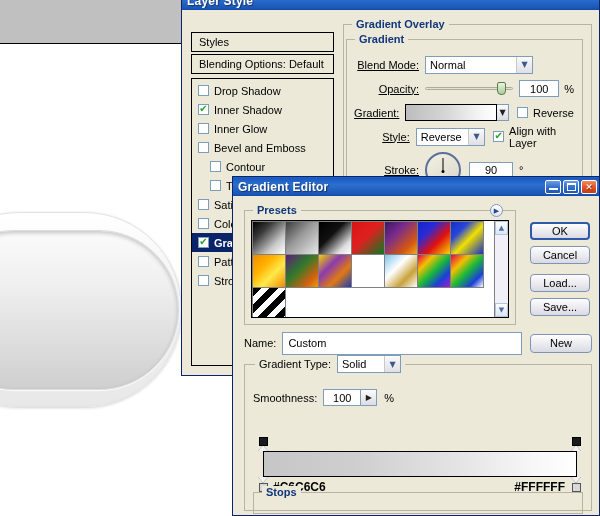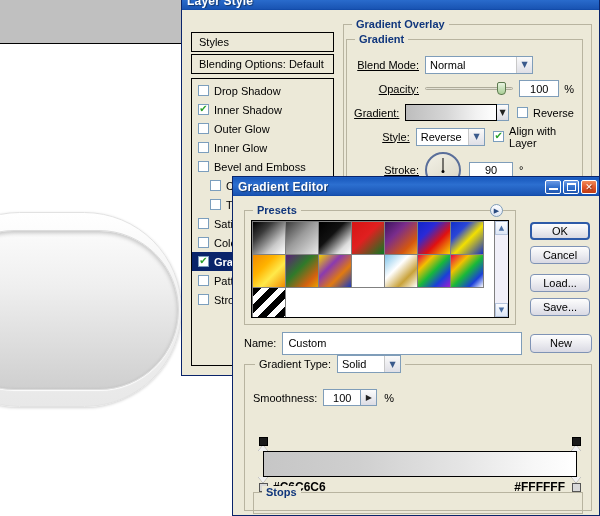--- a/index.html
+++ b/index.html
@@ -265,24 +265,20 @@
       <div class="lbox">Styles</div>
       <div class="lbox">Blending Options: Default</div>
       <div id="fx-list">
           <div class="fx-item">
             <span class="cb"></span>
             <span>Drop Shadow</span>
           </div>
           <div class="fx-item">
             <span class="cb on"></span>
             <span>Inner Shadow</span>
-          </div>
-          <div class="fx-item">
-            <span class="cb"></span>
-            <span>Outer Glow</span>
           </div>
           <div class="fx-item">
             <span class="cb"></span>
             <span>Inner Glow</span>
           </div>
           <div class="fx-item">
             <span class="cb"></span>
             <span>Bevel and Emboss</span>
           </div>
           <div class="fx-item sub">

